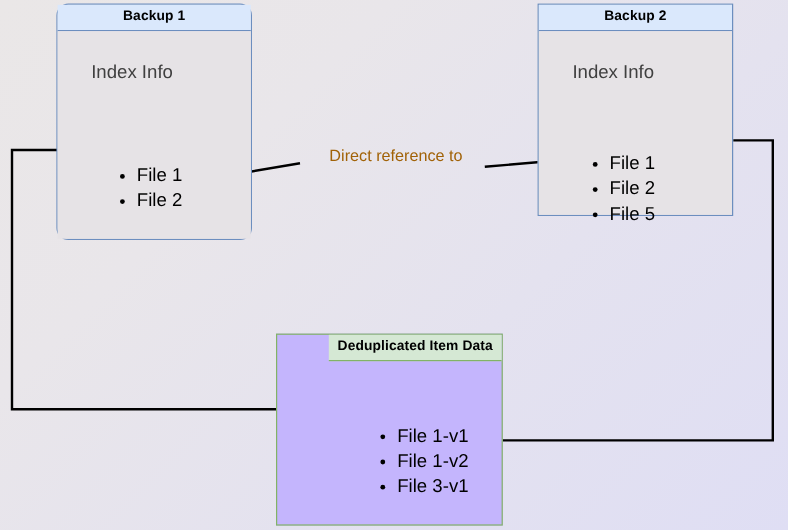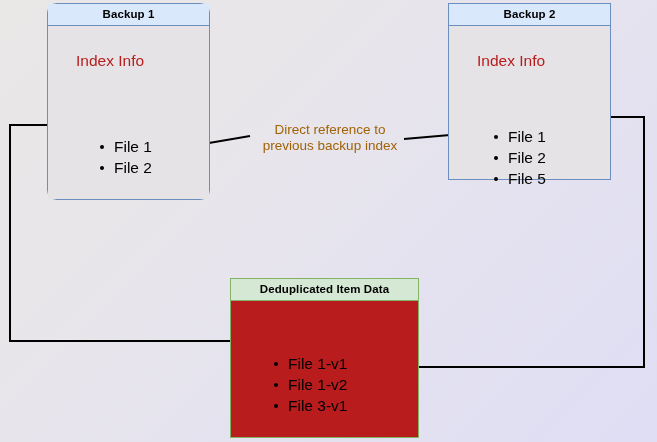--- a/index.html
+++ b/index.html
@@ -46,40 +46,41 @@
     border-bottom: 1px solid #6c8ebf;
     letter-spacing: 0.1px;
   }
   .node .node-body {
     position: relative;
     height: calc(100% - 22px);
   }
 
   .node.green {
     border-color: #82b366;
-    background: #b91c1c;
+    background: #c4b5fd;
+    padding-left: 43px;
   }
   .node.green .node-header {
     background: #d5e8d4;
     border-bottom-color: #82b366;
   }
 
   .backup-box {
     background: #e6e3e6;
   }
   .backup-box .node-body {
     background: #e6e3e6;
   }
 
   .index-title {
     position: absolute;
     left: 28px;
     top: 26px;
     font-size: 15.5px;
-    color: #b91c1c;
+    color: #404040;
     white-space: nowrap;
   }
 
   ul.file-list {
     position: absolute;
     margin: 0;
     padding: 0;
     list-style: none;
   }
   ul.file-list li {
@@ -176,16 +177,15 @@
       <ul class="file-list">
         <li>File 1-v1</li>
         <li>File 1-v2</li>
         <li>File 3-v1</li>
       </ul>
     </div>
   </div>
 
   <div class="edge-label">
     <div>Direct reference to</div>
-    <div>previous backup index</div>
   </div>
 
 </div>
 
 </body></html>

